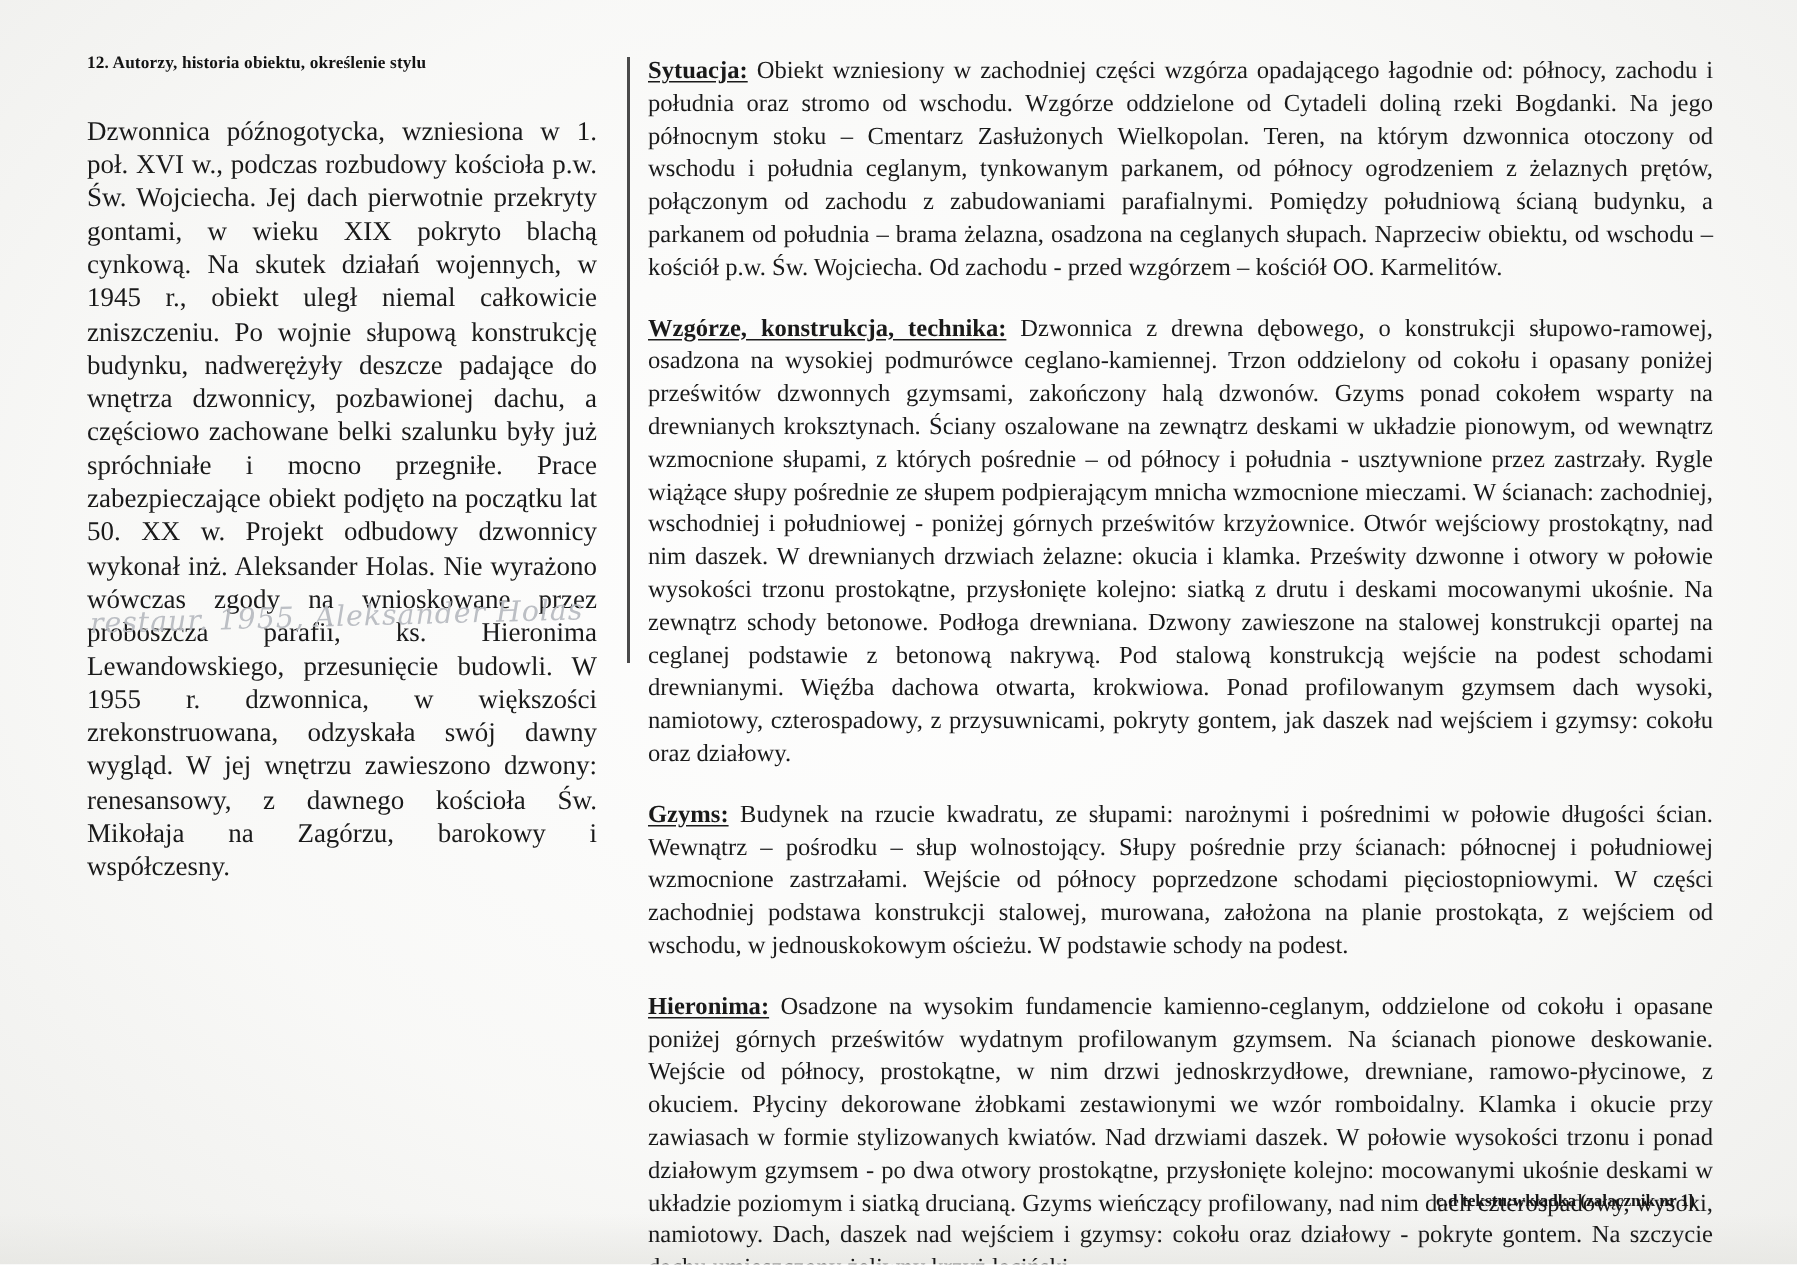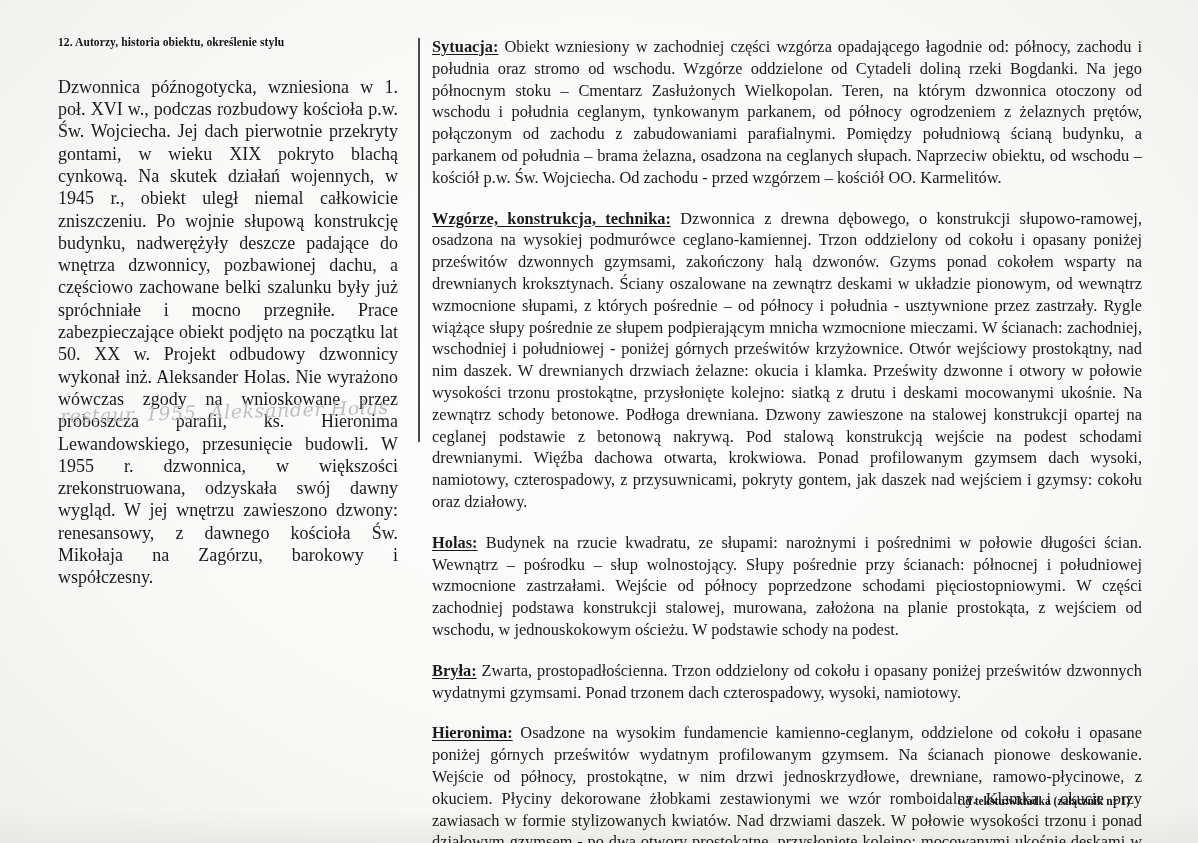--- a/index.html
+++ b/index.html
@@ -151,28 +151,24 @@
       <span class="lbl">Sytuacja:</span> 
       <span>Obiekt wzniesiony w zachodniej części wzgórza opadającego łagodnie od: północy, zachodu i południa oraz stromo od wschodu. Wzgórze oddzielone od Cytadeli doliną rzeki Bogdanki. Na jego północnym stoku – Cmentarz Zasłużonych Wielkopolan. Teren, na którym dzwonnica otoczony od wschodu i południa ceglanym, tynkowanym parkanem, od północy ogrodzeniem z żelaznych prętów, połączonym od zachodu z zabudowaniami parafialnymi. Pomiędzy południową ścianą budynku, a parkanem od południa – brama żelazna, osadzona na ceglanych słupach.  Naprzeciw obiektu, od wschodu – kościół p.w. Św. Wojciecha. Od zachodu - przed wzgórzem – kościół OO. Karmelitów.</span>
     </p>
 
     <p class="para">
       <span class="lbl">Wzgórze, konstrukcja, technika:</span> 
       <span>Dzwonnica z drewna dębowego, o konstrukcji słupowo-ramowej, osadzona na wysokiej podmurówce ceglano-kamiennej. Trzon oddzielony od cokołu i opasany poniżej prześwitów dzwonnych gzymsami, zakończony halą dzwonów. Gzyms ponad cokołem wsparty na drewnianych kroksztynach. Ściany oszalowane na zewnątrz deskami w układzie pionowym, od wewnątrz wzmocnione słupami, z których pośrednie – od północy i południa - usztywnione przez zastrzały. Rygle wiążące słupy pośrednie ze słupem podpierającym mnicha wzmocnione mieczami. W ścianach: zachodniej, wschodniej i południowej - poniżej górnych prześwitów krzyżownice. Otwór wejściowy prostokątny, nad nim daszek. W drewnianych drzwiach żelazne: okucia i klamka. Prześwity dzwonne i otwory w połowie wysokości trzonu prostokątne, przysłonięte kolejno: siatką z drutu i deskami mocowanymi ukośnie. Na zewnątrz schody betonowe. Podłoga drewniana. Dzwony zawieszone na stalowej konstrukcji opartej na ceglanej podstawie z betonową nakrywą. Pod stalową konstrukcją wejście na podest schodami drewnianymi. Więźba dachowa otwarta, krokwiowa. Ponad profilowanym gzymsem dach wysoki, namiotowy, czterospadowy, z przysuwnicami, pokryty gontem, jak daszek nad wejściem i gzymsy: cokołu oraz działowy.</span>
     </p>
 
     <p class="para">
-      <span class="lbl">Holas:</span> 
+      <span class="lbl">Gzyms:</span> 
       <span>Budynek na rzucie kwadratu, ze słupami: narożnymi i pośrednimi w połowie długości ścian. Wewnątrz – pośrodku – słup wolnostojący. Słupy pośrednie przy ścianach: północnej i południowej wzmocnione zastrzałami. Wejście od północy poprzedzone schodami pięciostopniowymi. W  części zachodniej podstawa konstrukcji stalowej, murowana, założona na planie prostokąta, z wejściem od wschodu, w jednouskokowym ościeżu. W podstawie schody na podest.</span>
     </p>
 
-    <p class="para">
-      <span class="lbl">Bryła:</span> 
-      <span>Zwarta, prostopadłościenna. Trzon oddzielony od cokołu i opasany poniżej prześwitów dzwonnych wydatnymi gzymsami. Ponad trzonem dach czterospadowy, wysoki, namiotowy.</span>
-    </p>
 
     <p class="para">
       <span class="lbl">Hieronima:</span> 
       <span>Osadzone na wysokim fundamencie kamienno-ceglanym, oddzielone od cokołu i opasane poniżej górnych prześwitów wydatnym profilowanym gzymsem. Na ścianach pionowe deskowanie. Wejście od północy, prostokątne, w nim drzwi jednoskrzydłowe, drewniane, ramowo-płycinowe, z okuciem. Płyciny dekorowane żłobkami zestawionymi we wzór romboidalny. Klamka i okucie przy zawiasach w formie stylizowanych kwiatów. Nad drzwiami daszek. W połowie wysokości trzonu i ponad działowym gzymsem - po dwa otwory prostokątne, przysłonięte kolejno: mocowanymi ukośnie deskami w układzie poziomym i siatką drucianą. Gzyms wieńczący profilowany, nad nim dach czterospadowy, wysoki, namiotowy. Dach, daszek nad wejściem i gzymsy: cokołu oraz działowy - pokryte gontem. Na szczycie dachu umieszczony żeliwny krzyż łaciński.</span>
     </p>
   </div>
 
   <div class="footer-note">c.d tekstu:wkładka (załącznik nr 1)</div>
 
 </div>

